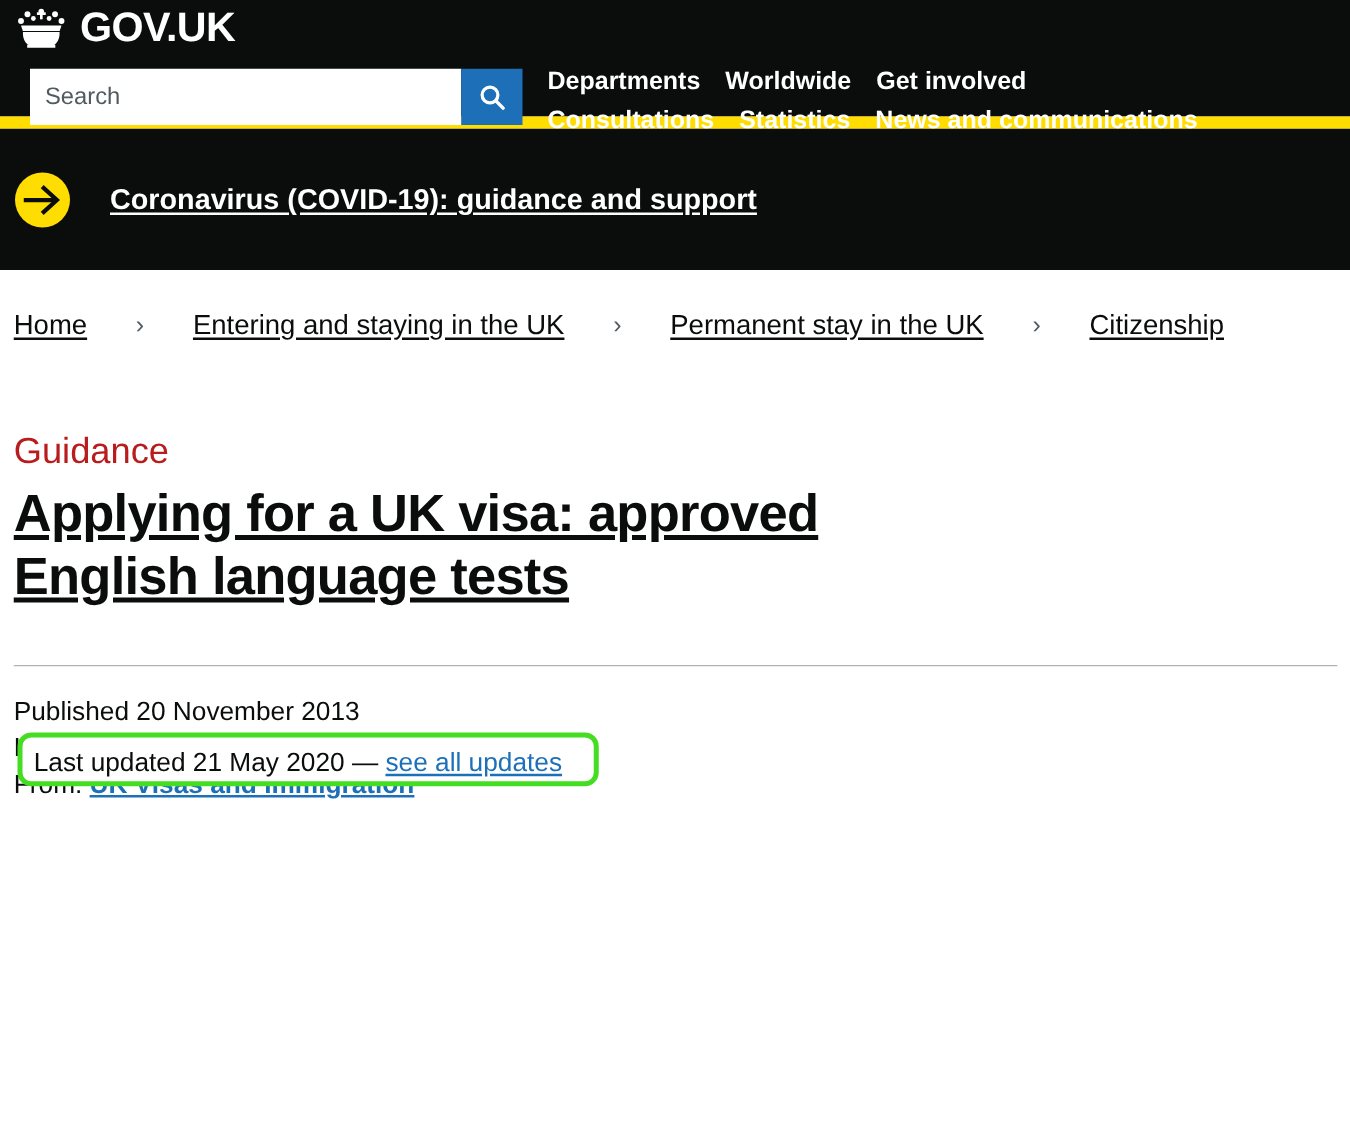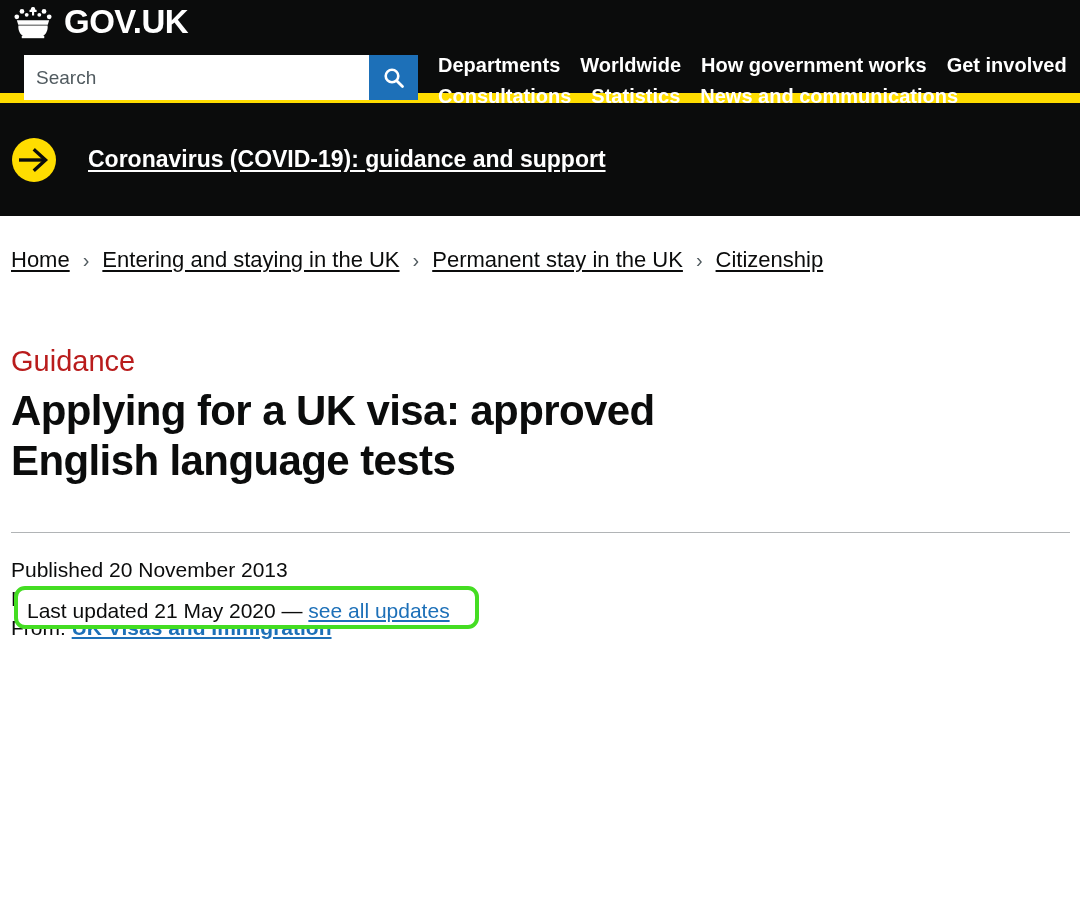--- a/index.html
+++ b/index.html
@@ -133,20 +133,21 @@
     white-space: nowrap;
     cursor: pointer;
   }
 
   
   .breadcrumbs {
     display: flex;
     align-items: center;
     padding: 31px 0 0 11px;
     flex-wrap: nowrap;
+    gap: 26px;
   }
   .crumb-link {
     color: #0b0c0c;
     font-size: 22px;
     text-decoration: underline;
     text-underline-offset: 3px;
     white-space: nowrap;
     cursor: pointer;
   }
   .crumb-sep {
@@ -170,20 +171,21 @@
   }
 
   .page-title {
     color: #0b0c0c;
     font-size: 42px;
     font-weight: bold;
     line-height: 50px;
     letter-spacing: -0.6px;
     margin-top: 7px;
     max-width: 700px;
+    text-decoration: underline;
   }
 
   .lede {
     color: #0b0c0c;
     font-size: 26px;
     line-height: 40px;
     margin-top: 60px;
     max-width: 810px;
   }
 
@@ -280,21 +282,20 @@
         <circle cx="10" cy="10" r="6.3" fill="none" stroke="#ffffff" stroke-width="2.6"></circle>
         <line x1="14.7" y1="14.7" x2="20.5" y2="20.5" stroke="#ffffff" stroke-width="2.8" stroke-linecap="round"></line>
       </svg>
     </button>
   </div>
 
   <nav class="gov-nav">
     <div class="nav-row">
       <a class="nav-link">Departments</a>
       <a class="nav-link">Worldwide</a>
-      <a class="nav-link">How government works</a>
       <a class="nav-link">Get involved</a>
     </div>
     <div class="nav-row">
       <a class="nav-link">Consultations</a>
       <a class="nav-link">Statistics</a>
       <a class="nav-link">News and communications</a>
     </div>
   </nav>
 </div>
 

